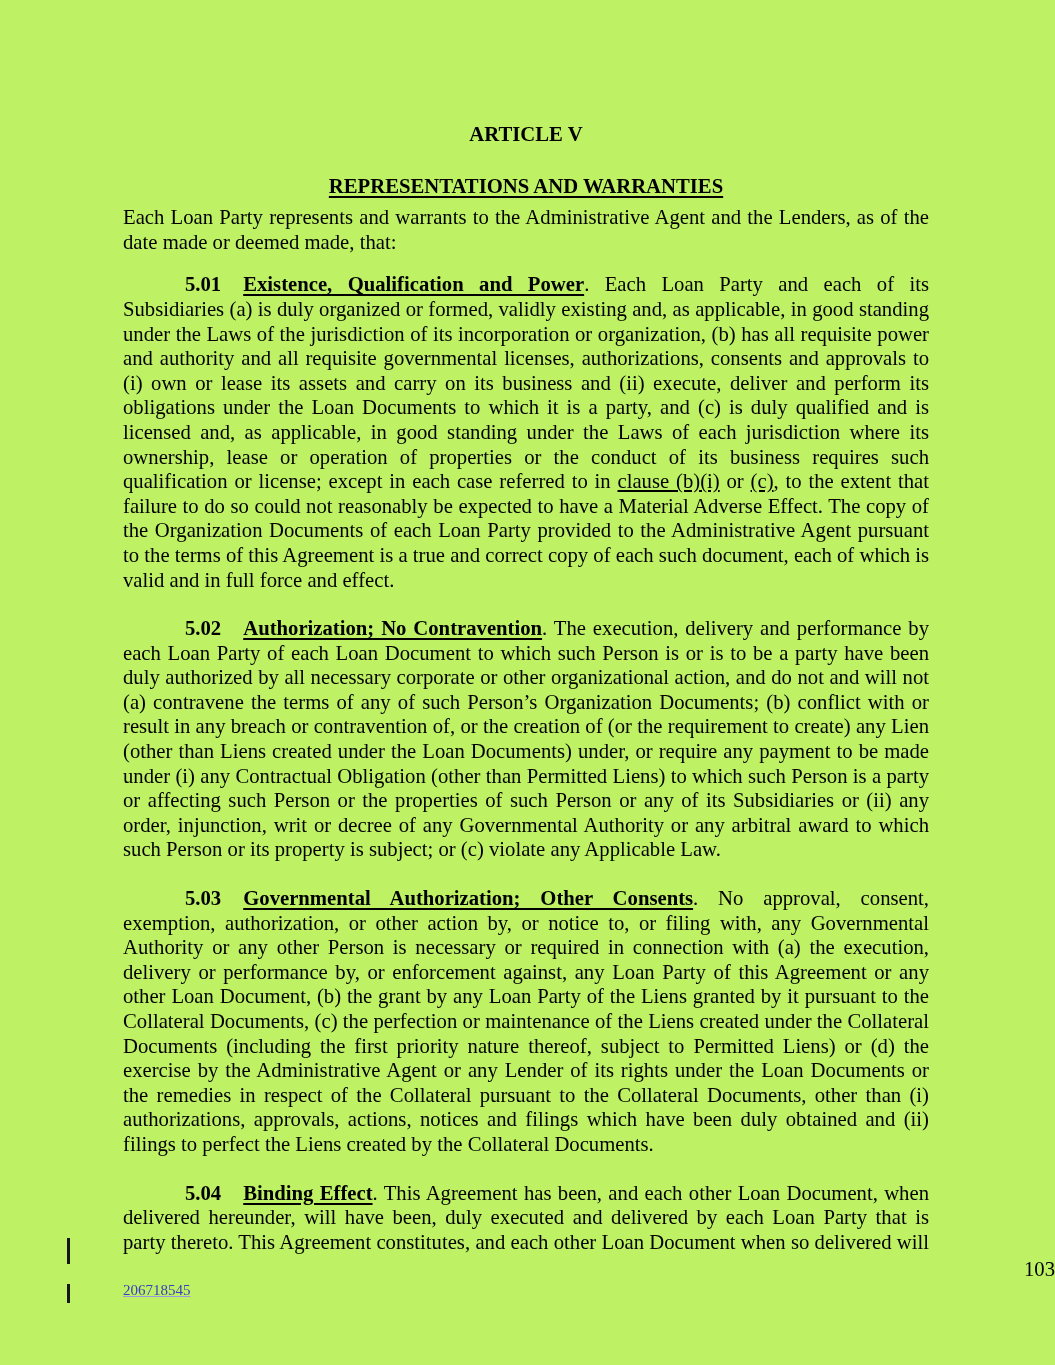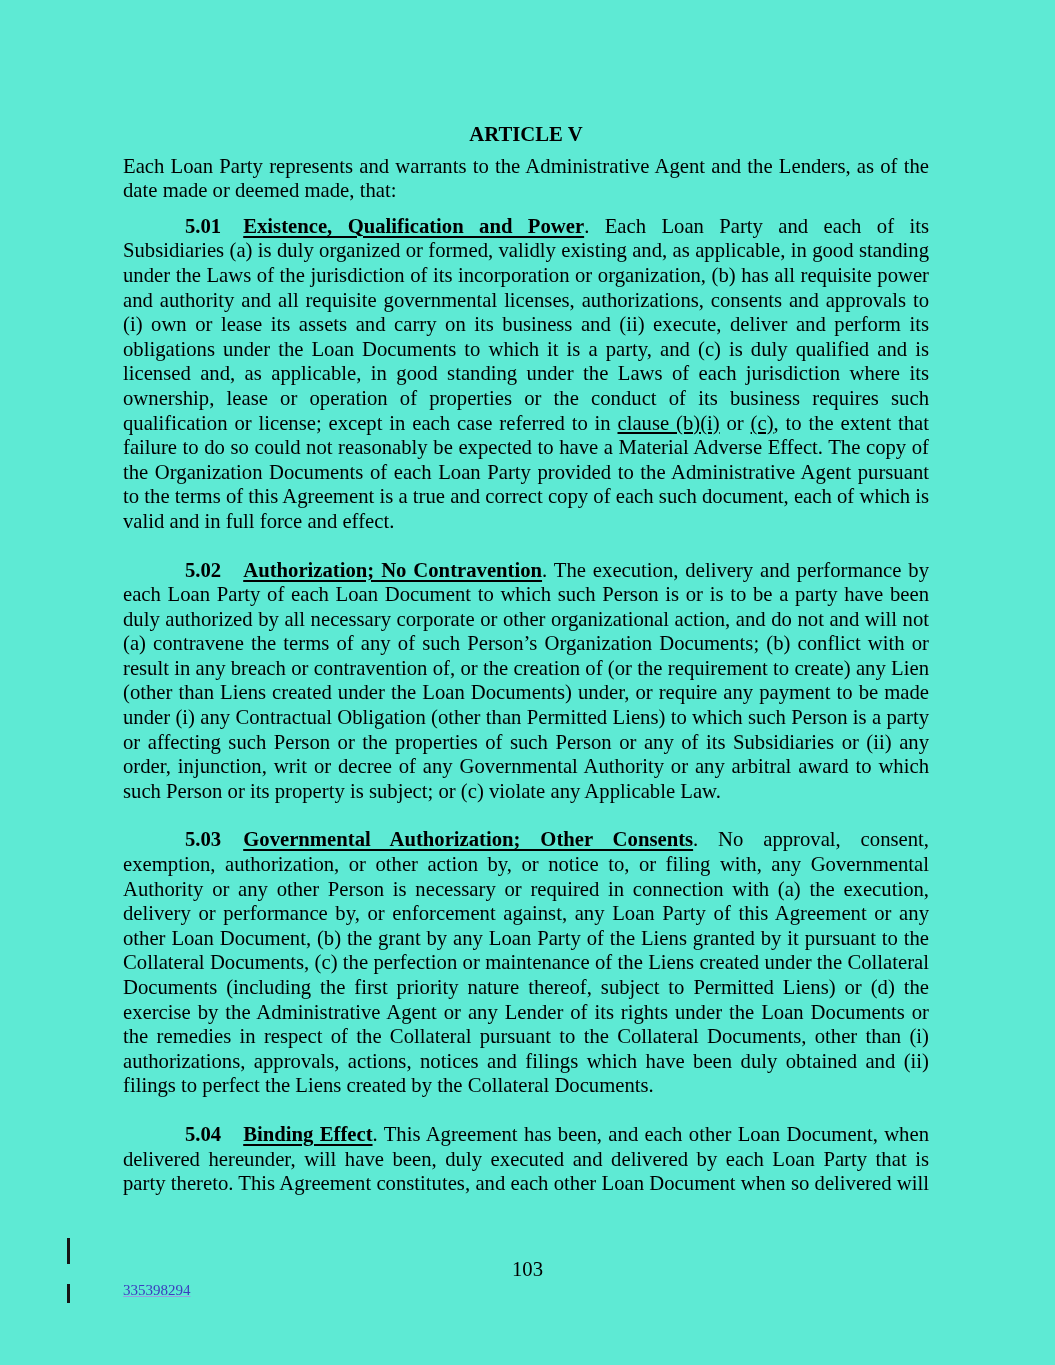--- a/index.html
+++ b/index.html
@@ -1,70 +1,71 @@
 <!DOCTYPE html>
 <html><head>
 <meta charset="utf-8">
 <style>
   html,body{margin:0;padding:0;background:#e8e8e8;}
   .page{
     position:relative;
     width:1055px;height:1365px;
     margin:0 auto;
-    background:#5eead4;
+    background:#bef264;
     font-family:"Liberation Serif","DejaVu Serif",serif;
     font-size:20.7px;line-height:24.6px;color:#000;
     overflow:hidden;
   }
   .content{position:absolute;left:123px;top:122px;width:806px;}
   p{margin:0;}
   .center-head{text-align:center;font-weight:bold;}
   .article-title{margin-top:27px;text-decoration:underline;text-underline-offset:3px;}
   .bodytext{text-align:justify;}
   .intro{margin-top:7px;}
   .section{margin-top:24px;text-indent:62px;}
-  #sec-1{margin-top:11px;}
+  #sec-1{margin-top:18px;}
   .justify-last{text-align-last:justify;}
   .b{font-weight:bold;}
   .u{text-decoration:underline;text-underline-offset:2px;}
   .secheading{font-weight:bold;text-decoration:underline;text-underline-offset:3px;}
   .tab{display:inline-block;width:22px;}
-  .pagenum{position:absolute;top:1257px;left:0;width:100%;text-align:center;}
+  .pagenum{position:absolute;top:1257px;left:0;width:100%;text-align:right;}
   .docnum{
     position:absolute;top:1281px;left:123px;
     font-size:15px;line-height:19px;
     text-decoration:underline;text-decoration-color:#9a9ae4;
     cursor:pointer;
   }
   .changebar{position:absolute;left:67px;width:3px;background:#161616;}
   #change-bar-1{top:1238px;height:26px;}
   #change-bar-2{top:1284px;height:19px;}
 </style>
 </head>
 <body>
 
 <div class="page">
 
   <div class="content">
 
     <p class="center-head">ARTICLE V</p>
 
+    <p class="center-head article-title">REPRESENTATIONS AND WARRANTIES</p>
 
     <p class="bodytext intro">Each Loan Party represents and warrants to the Administrative Agent and the Lenders, as of the date made or deemed made, that:</p>
 
     <p class="bodytext section" id="sec-1"><span class="b">5.01</span><span class="tab"></span><span class="secheading">Existence, Qualification and Power</span><span><span>. Each Loan Party and each of its Subsidiaries (a) is duly organized or formed, validly existing and, as applicable, in good standing under the Laws of the jurisdiction of its incorporation or organization, (b) has all requisite power and authority and all requisite governmental licenses, authorizations, consents and approvals to (i) own or lease its assets and carry on its business and (ii) execute, deliver and perform its obligations under the Loan Documents to which it is a party, and (c) is duly qualified and is licensed and, as applicable, in good standing under the Laws of each jurisdiction where its ownership, lease or operation of properties or the conduct of its business requires such qualification or license; except in each case referred to in </span><span class="u">clause (b)(i)</span><span> or </span><span class="u">(c)</span><span>, to the extent that failure to do so could not reasonably be expected to have a Material Adverse Effect. The copy of the Organization Documents of each Loan Party provided to the Administrative Agent pursuant to the terms of this Agreement is a true and correct copy of each such document, each of which is valid and in full force and effect.</span></span></p>
 
     <p class="bodytext section" id="sec-2"><span class="b">5.02</span><span class="tab"></span><span class="secheading">Authorization; No Contravention</span><span><span>. The execution, delivery and performance by each Loan Party of each Loan Document to which such Person is or is to be a party have been duly authorized by all necessary corporate or other organizational action, and do not and will not (a) contravene the terms of any of such Person’s Organization Documents; (b) conflict with or result in any breach or contravention of, or the creation of (or the requirement to create) any Lien (other than Liens created under the Loan Documents) under, or require any payment to be made under (i) any Contractual Obligation (other than Permitted Liens) to which such Person is a party or affecting such Person or the properties of such Person or any of its Subsidiaries or (ii) any order, injunction, writ or decree of any Governmental Authority or any arbitral award to which such Person or its property is subject; or (c) violate any Applicable Law.</span></span></p>
 
     <p class="bodytext section" id="sec-3"><span class="b">5.03</span><span class="tab"></span><span class="secheading">Governmental Authorization; Other Consents</span><span><span>. No approval, consent, exemption, authorization, or other action by, or notice to, or filing with, any Governmental Authority or any other Person is necessary or required in connection with (a) the execution, delivery or performance by, or enforcement against, any Loan Party of this Agreement or any other Loan Document, (b) the grant by any Loan Party of the Liens granted by it pursuant to the Collateral Documents, (c) the perfection or maintenance of the Liens created under the Collateral Documents (including the first priority nature thereof, subject to Permitted Liens) or (d) the exercise by the Administrative Agent or any Lender of its rights under the Loan Documents or the remedies in respect of the Collateral pursuant to the Collateral Documents, other than (i) authorizations, approvals, actions, notices and filings which have been duly obtained and (ii) filings to perfect the Liens created by the Collateral Documents.</span></span></p>
 
     <p class="bodytext section justify-last" id="sec-4"><span class="b">5.04</span><span class="tab"></span><span class="secheading">Binding Effect</span><span><span>. This Agreement has been, and each other Loan Document, when delivered hereunder, will have been, duly executed and delivered by each Loan Party that is party thereto. This Agreement constitutes, and each other Loan Document when so delivered will</span></span></p>
 
   </div>
 
   <div class="pagenum">103</div>
 
-  <a class="docnum" style="color: rgb(60, 60, 190);">335398294</a>
+  <a class="docnum" style="color: rgb(60, 60, 190);">206718545</a>
 
   <div class="changebar" id="change-bar-1"></div>
   <div class="changebar" id="change-bar-2"></div>
 
 </div>
 
 </body></html>

